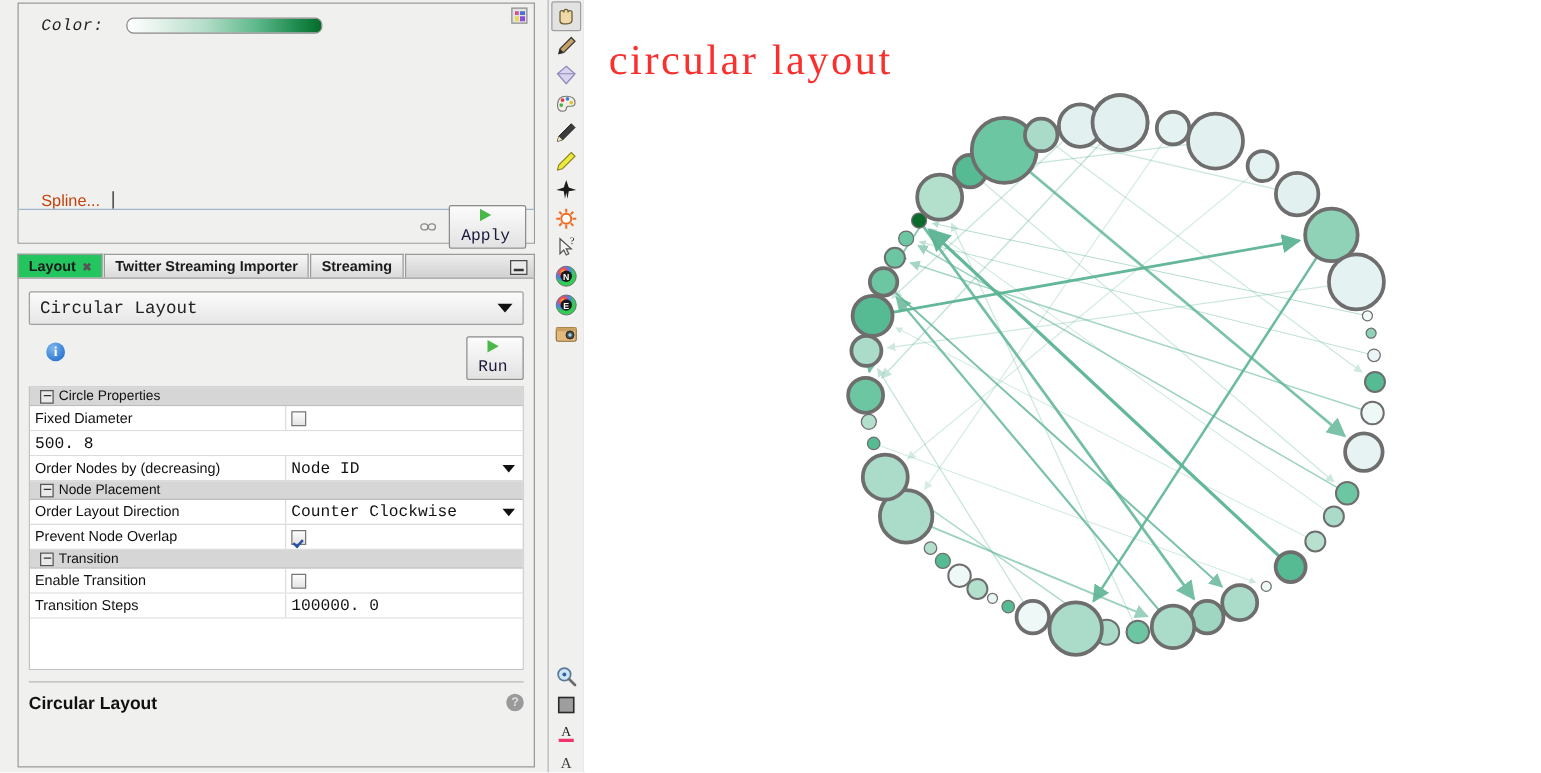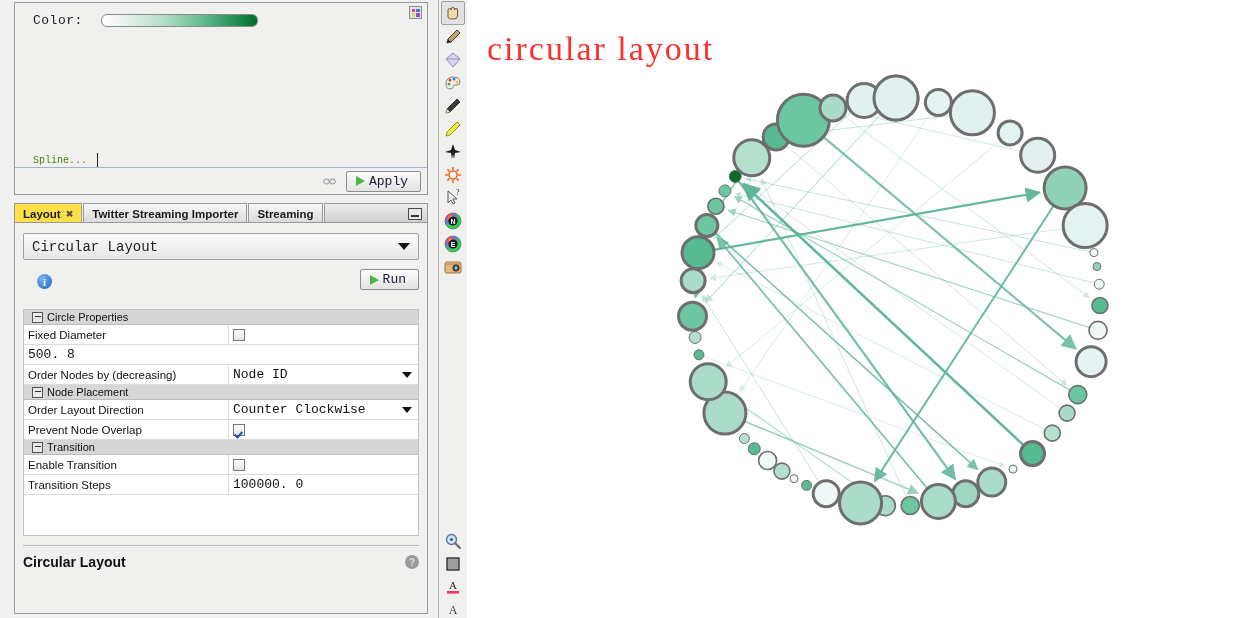--- a/index.html
+++ b/index.html
@@ -7,47 +7,47 @@
        font-family:"Liberation Sans", sans-serif;font-size:12px;color:#000;}
   #root{position:relative;width:1233px;height:618px;}
 
   
   #left-col{position:absolute;left:0;top:0;width:438px;height:618px;background:#f0f0ef;}
 
   
   #appearance-panel{position:absolute;left:14px;top:2px;width:414px;height:193px;
       background:#f0f0ef;border:1px solid #9a9a9a;box-sizing:border-box;}
   #appearance-inner{position:absolute;left:0;top:0;right:0;bottom:26px;}
-  .color-row{position:absolute;left:18px;top:10px;display:flex;align-items:center;gap:18px;}
+  .color-row{position:absolute;left:18px;top:10px;display:flex;align-items:center;gap:18px;font-style:italic;}
   .color-label{font-family:"Liberation Mono",monospace;font-size:13px;color:#222;letter-spacing:.5px;}
   .grad-bar{width:155px;height:11px;border:1px solid #8a8a8a;border-radius:6px;
       background:linear-gradient(to right,#ffffff 0%,#e8f4ee 14%,#b4ddc8 40%,#5fb98c 66%,#1d8a4d 88%,#046c2a 100%);}
   .palette-icon{position:absolute;right:5px;top:3px;width:13px;height:13px;
       border:1px solid #8e8e8e;background:#e3e3e3;box-sizing:border-box;
       display:grid;grid-template-columns:1fr 1fr;grid-template-rows:1fr 1fr;gap:1px;padding:1.5px;}
   .palette-icon i{display:block;}
   .spline-row{position:absolute;left:18px;top:150px;display:flex;align-items:center;}
-  .spline-link{font-family:Liberation Mono, monospace;font-size:10px;color:#4d7c0f;}
+  .spline-link{font-family:Liberation Sans, sans-serif;font-size:13px;color:#c2410c;}
   .caret{display:inline-block;width:1px;height:15px;background:#222;margin-left:10px;}
   #appearance-foot{position:absolute;left:0;right:0;bottom:0;height:26px;
       border-top:1px solid #9fb4cc;background:#f0f0ef;display:flex;align-items:center;
       justify-content:flex-end;padding-right:6px;gap:10px;}
   .chain-icon{width:13px;height:9px;opacity:.65;}
   .btn{border:1px solid #8d8d8d;border-radius:2px;background:linear-gradient(to bottom,#fcfcfc,#e2e2e2);
-      display:inline-flex;align-items:center;gap:4px;padding:2px 12px 2px 9px;cursor:pointer;}
+      display:inline-flex;align-items:center;gap:4px;padding:2px 12px 2px 9px;cursor:pointer;flex-direction:column;}
   .btn .ptxt{font-family:"Liberation Mono",monospace;font-size:13px;color:#1a1a3a;}
   .play{width:0;height:0;border-left:9px solid #49b849;border-top:5.5px solid transparent;border-bottom:5.5px solid transparent;}
 
   
   #tabs{position:absolute;left:14px;top:203px;width:414px;height:20px;box-sizing:border-box;}
   .tabstrip{display:flex;height:20px;align-items:stretch;}
   .tab{border:1px solid #9a9a9a;border-bottom:none;background:linear-gradient(to bottom,#f7f7f7,#d9d9d9);
       display:flex;align-items:center;padding:0 8px;font-size:11.5px;font-weight:bold;color:#1b1b1b;
       margin-right:1px;cursor:pointer;white-space:nowrap;}
-  .tab.active{background:#fde047;}
+  .tab.active{background:#22c55e;}
   .tab-close{margin-left:5px;font-size:9px;color:#555;}
   .tab-filler{flex:1;border:1px solid #9a9a9a;border-bottom:none;
       background:linear-gradient(to bottom,#ededed,#cfcfcf);display:flex;align-items:center;justify-content:flex-end;padding-right:5px;}
   .minbox{width:12px;height:10px;border:1px solid #4a4a4a;background:#e9e9e9;position:relative;}
   .minbox:after{content:"";position:absolute;left:2px;right:2px;bottom:2px;height:2px;background:#333;}
 
   
   #layout-panel{position:absolute;left:14px;top:222px;width:414px;height:392px;
       background:#f0f0ef;border:1px solid #9a9a9a;border-top:1px solid #9a9a9a;box-sizing:border-box;}
   .combo{position:absolute;left:8px;top:10px;width:396px;height:27px;box-sizing:border-box;

